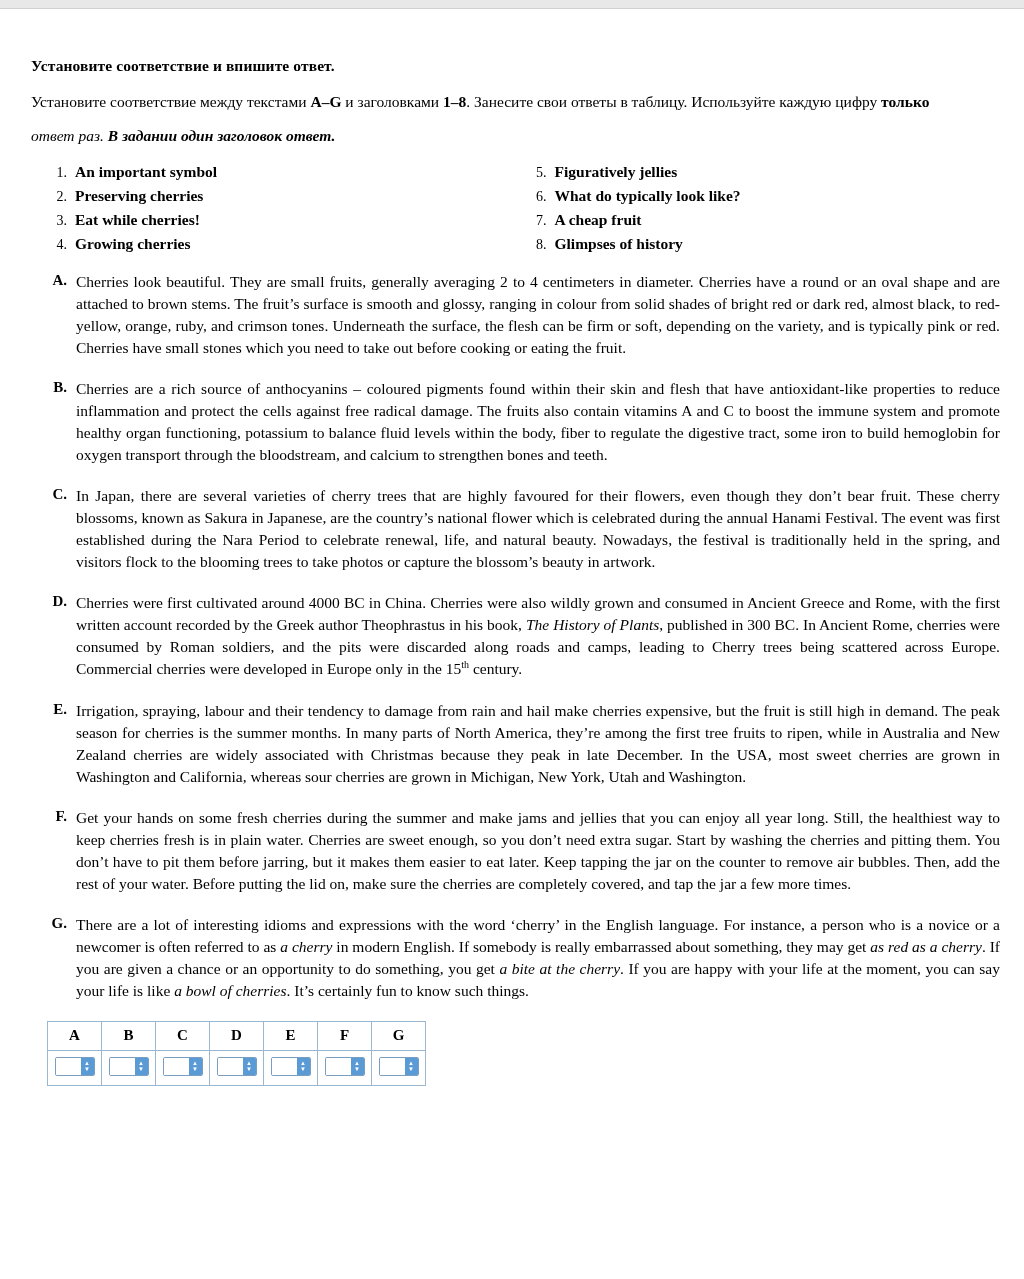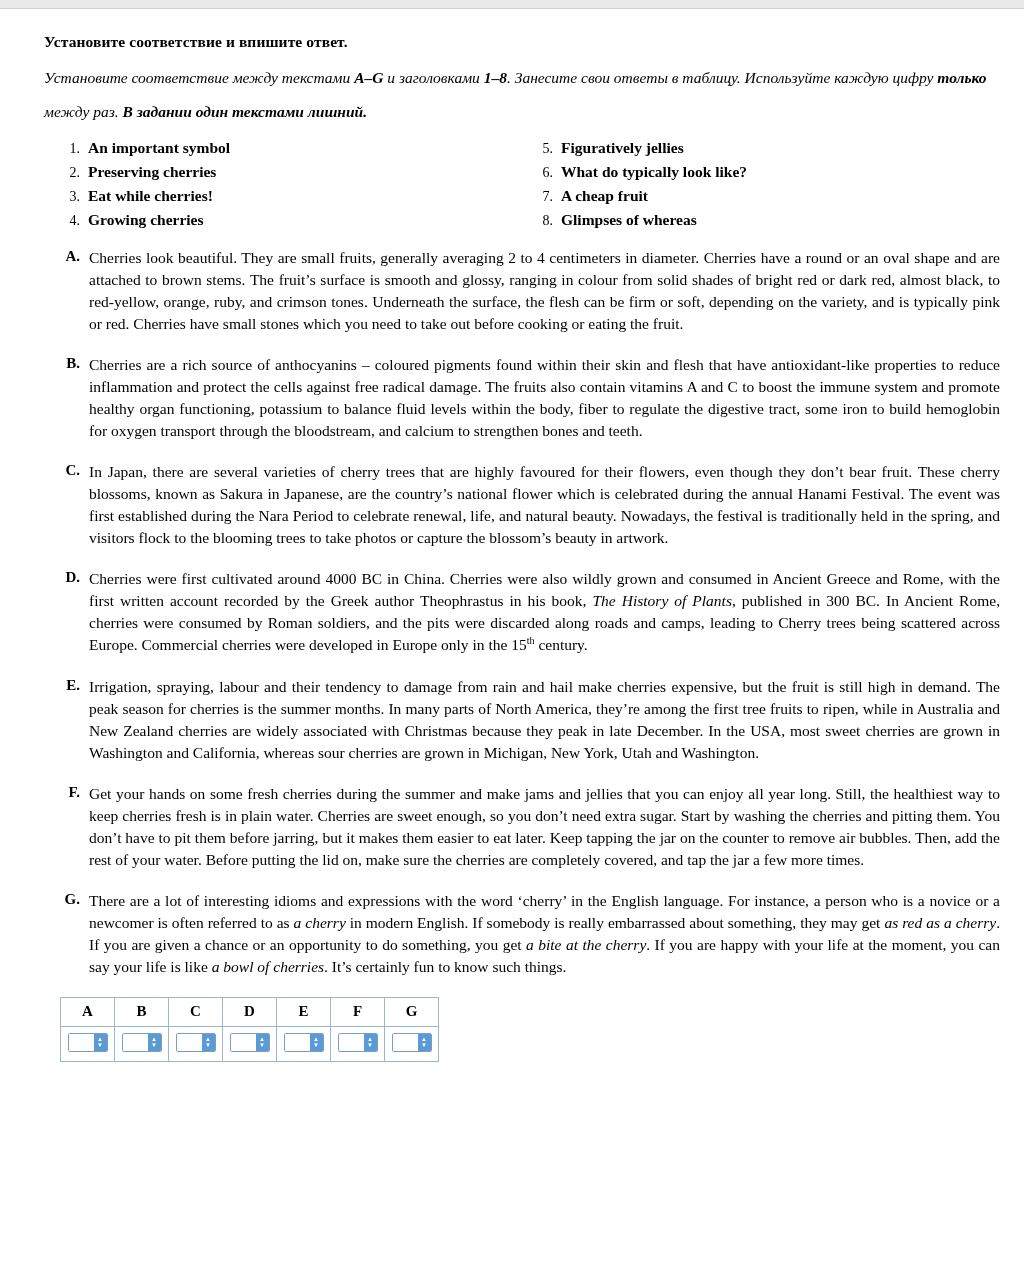--- a/index.html
+++ b/index.html
@@ -12,31 +12,31 @@
     background: #ffffff;
     font-family: "Liberation Serif", serif;
     color: #000000;
   }
   .topbar {
     height: 8px;
     background: #e8e8e8;
     border-bottom: 1px solid #d0d0d0;
   }
   .page {
-    padding: 16px 24px 10px 40px;
+    padding: 16px 24px 10px 27px;
     box-sizing: border-box;
+    margin-top: 24px;
   }
   .task-title {
     font-weight: bold;
     font-size: 15.5px;
     margin: 8px 0 16px 4px;
     letter-spacing: 0.1px;
   }
   .instructions {
-    font-style: italic;
     font-size: 15.5px;
     line-height: 1.45;
     text-align: justify;
     margin: 0 0 14px 4px;
   }
   .instructions b {
     font-weight: bold;
   }
   .instr-line2 {
     font-style: italic;
@@ -155,21 +155,21 @@
 <div class="topbar"></div>
 
 <div class="page">
 
   <div class="task-title">Установите соответствие и впишите ответ.</div>
 
   <div class="instructions">
     <span>Установите соответствие между текстами </span><b>A–G</b><span> и заголовками </span><b>1–8</b><span>. Занесите свои ответы в таблицу. Используйте каждую цифру </span><b>только</b>
   </div>
   <div class="instr-line2">
-    <span>между раз. </span><b>В задании один текстами лишний.</b>
+    <span>ответ раз. </span><b>В задании один заголовок ответ.</b>
   </div>
 
   <div class="headings-grid">
     <div class="heading-item">
       <span class="heading-num">1.</span>
       <span class="heading-text">An important symbol</span>
     </div>
     <div class="heading-item">
       <span class="heading-num">5.</span>
       <span class="heading-text">Figuratively jellies</span>
@@ -189,21 +189,21 @@
     <div class="heading-item">
       <span class="heading-num">7.</span>
       <span class="heading-text">A cheap fruit</span>
     </div>
     <div class="heading-item">
       <span class="heading-num">4.</span>
       <span class="heading-text">Growing cherries</span>
     </div>
     <div class="heading-item">
       <span class="heading-num">8.</span>
-      <span class="heading-text">Glimpses of whereas</span>
+      <span class="heading-text">Glimpses of history</span>
     </div>
   </div>
 
   <div class="para">
     <div class="para-letter">A.</div>
     <div class="para-text">Cherries look beautiful. They are small fruits, generally averaging 2 to 4 centimeters in diameter. Cherries have a round or an oval shape and are attached to brown stems. The fruit’s surface is smooth and glossy, ranging in colour from solid shades of bright red or dark red, almost black, to red-yellow, orange, ruby, and crimson tones. Underneath the surface, the flesh can be firm or soft, depending on the variety, and is typically pink or red. Cherries have small stones which you need to take out before cooking or eating the fruit.</div>
   </div>
 
   <div class="para">
     <div class="para-letter">B.</div>

